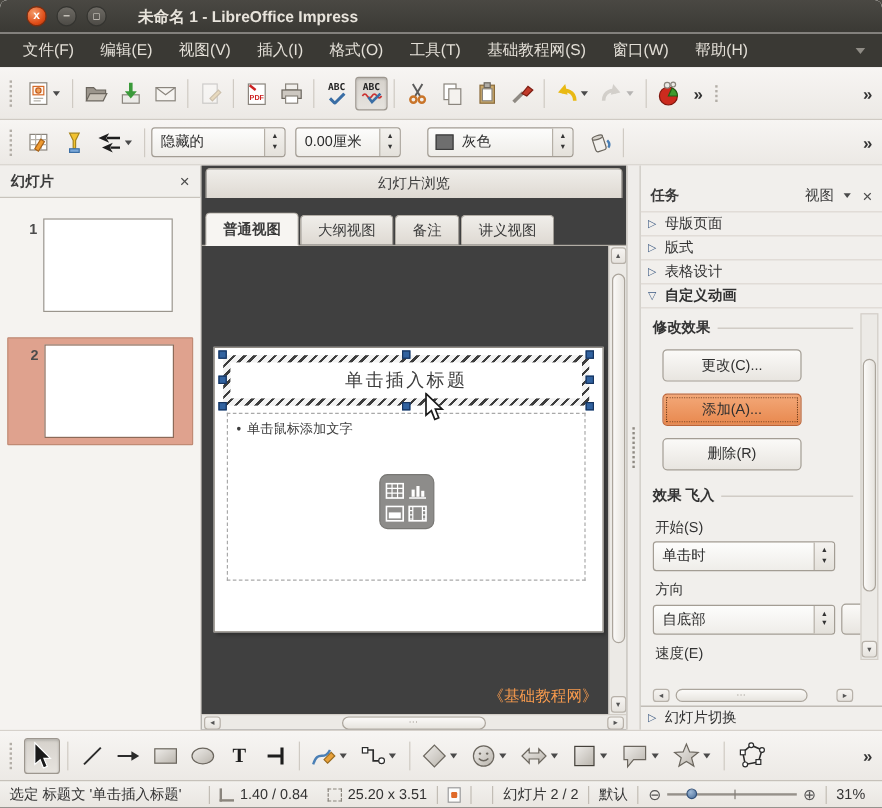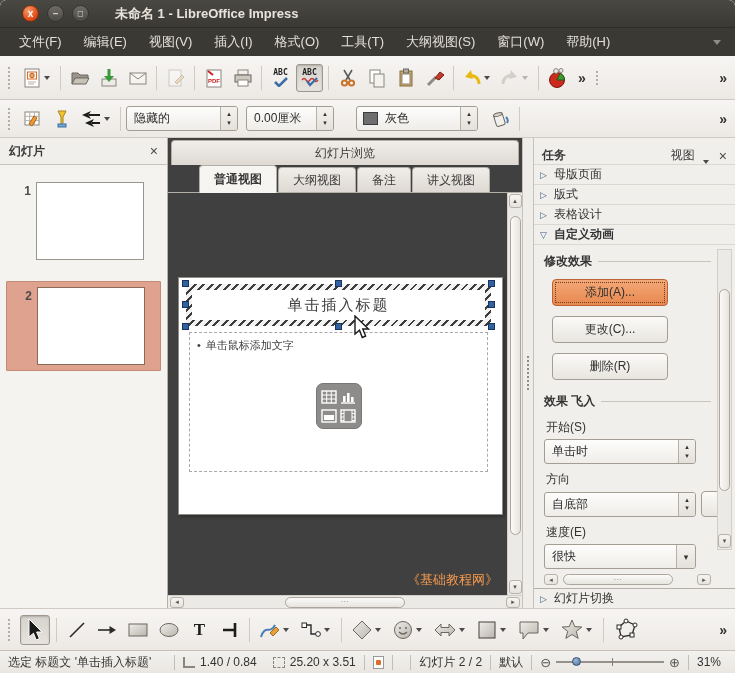--- a/index.html
+++ b/index.html
@@ -50,21 +50,21 @@
   .srow{display:flex;align-items:flex-start;margin-bottom:16px;padding:5px;}
   .srow .num{width:20px;text-align:right;margin-right:5px;font-weight:bold;color:#4c4c4c;padding-top:2px;}
   .sthumb{width:108px;height:78px;background:#fff;border:1px solid #9a958d;}
   .srow.sel{background:#dfa28e;border:1px solid #c08a74;border-radius:1px;}
   .srow.sel .sthumb{border-color:#8c6a58;}
   
   .center{flex:1;display:flex;flex-direction:column;min-width:0;background:#404040;}
   .tabrow1{height:27px;flex:none;padding:2px 3px 0;}
   .tab{background:linear-gradient(#f0eeea,#ded9d2);border:1px solid #b2ada5;border-bottom:none;border-radius:4px 4px 0 0;display:flex;align-items:center;justify-content:center;padding:0 14px;color:#3b3b3b;}
   .tab.wide{width:100%;height:100%;}
-  .tabrow2{height:28px;flex:none;display:flex;padding:0 3px;border-bottom:1px solid #b2ada5;align-items:flex-end;justify-content:center;}
+  .tabrow2{height:40px;flex:none;display:flex;padding:0 3px;border-bottom:1px solid #b2ada5;align-items:flex-end;}
   .tabrow2 .tab{height:25px;margin-right:1px;position:relative;}
   .tabrow2 .tab.active{background:#f7f5f2;font-weight:bold;height:28px;margin-bottom:-1px;border-bottom:1px solid #f7f5f2;z-index:2;}
   .workarea{flex:1;position:relative;overflow:hidden;}
   .page{position:absolute;left:10px;top:84px;width:325px;height:238px;background:#fff;border:1px solid #8f8a83;box-shadow:2px 2px 3px rgba(0,0,0,.28);}
   .title-wrap{position:absolute;left:7px;top:6px;width:305px;height:42px;background:repeating-linear-gradient(135deg,#3c3c3c 0 2px,#f2f2f2 2px 6px);padding:6px;}
   .title-inner{width:100%;height:100%;background:#fff;display:flex;align-items:center;justify-content:center;font-size:15px;color:#3d3d3d;letter-spacing:2px;}
   .hdl{position:absolute;width:7px;height:7px;background:#31629f;border:1px solid #16345f;z-index:3;}
   .body-ph{position:absolute;left:10px;top:54px;width:299px;height:140px;border:1px dashed #a9a9a9;}
   .bullet-line{margin:5px 0 0 7px;font-size:11px;color:#3d3d3d;display:flex;gap:5px;align-items:baseline;}
   .ph-grid{position:absolute;left:50%;top:50px;transform:translateX(-50%);width:46px;height:46px;background:#8d8c8a;border:1px solid #787774;border-radius:7px;display:grid;grid-template-columns:1fr 1fr;grid-template-rows:1fr 1fr;gap:2px;padding:4px;}
@@ -78,21 +78,21 @@
   .vthumb{position:absolute;left:1px;width:11px;border-radius:6px;background:linear-gradient(90deg,#fbfaf8,#e7e4df);border:1px solid #aba59c;}
   .hscroll{height:13px;flex:none;display:flex;align-items:center;background:#eceae6;border-top:1px solid #d3cec7;padding:1px 2px;gap:2px;}
   .hbtn{width:14px;height:11px;display:flex;align-items:center;justify-content:center;font-size:7px;color:#555;background:linear-gradient(#f6f4f1,#e6e3de);border:1px solid #b7b1a9;border-radius:3px;flex:none;}
   .htrack{flex:1;height:11px;position:relative;}
   .hthumb{position:absolute;top:0;height:11px;border-radius:6px;background:linear-gradient(#fbfaf8,#e7e4df);border:1px solid #aba59c;display:flex;align-items:center;justify-content:center;font-size:8px;color:#9a948c;letter-spacing:1px;line-height:0;}
   
   .vsplit{width:12px;flex:none;background:#efedea;border-left:1px solid #c6c1ba;border-right:1px solid #c6c1ba;display:flex;align-items:center;justify-content:center;}
   .vsplit .dots{height:34px;border-left:2px dotted #8f8a83;}
   
   .tasks{width:201px;flex:none;display:flex;flex-direction:column;background:#f1efec;}
-  .tasks-head{height:26px;flex:none;display:flex;align-items:flex-end;padding:0 8px;gap:6px;}
+  .tasks-head{height:26px;flex:none;display:flex;align-items:center;padding:0 8px;gap:6px;margin-top:12px;}
   .tasks-head .t{font-weight:bold;color:#3b3b3b;}
   .tasks-head .view{margin-left:auto;color:#3b3b3b;}
   .section{height:20px;flex:none;display:flex;align-items:center;gap:7px;padding:0 6px;border-top:1px solid #dcd8d1;color:#333;}
   .section .tri{font-size:9px;color:#3c5a82;}
   .section.expanded{font-weight:bold;}
   .section.bottom{border-top:1px solid #b5b0a8;margin-top:auto;}
   .tasks-body{flex:1;position:relative;padding:4px 24px 2px 10px;border-top:1px solid #dcd8d1;display:flex;flex-direction:column;}
   .group{display:flex;align-items:center;gap:6px;font-weight:bold;color:#333;margin:4px 0 2px;}
   .group .line{flex:1;height:1px;background:#c9c4bc;}
   .abtn{width:116px;height:27px;margin:7px 0 3px 8px;border:1px solid #a39d94;border-radius:4px;background:linear-gradient(#fbfaf8,#e8e5e0);display:flex;align-items:center;justify-content:center;color:#2f2f2f;}
@@ -149,21 +149,21 @@
     <div class="title">未命名 1 - LibreOffice Impress</div>
   </div>
 
   <div class="menubar">
     <span class="menu-item">文件(F)</span>
     <span class="menu-item">编辑(E)</span>
     <span class="menu-item">视图(V)</span>
     <span class="menu-item">插入(I)</span>
     <span class="menu-item">格式(O)</span>
     <span class="menu-item">工具(T)</span>
-    <span class="menu-item">大纲视图(S)</span>
+    <span class="menu-item">基础教程网(S)</span>
     <span class="menu-item">窗口(W)</span>
     <span class="menu-item">帮助(H)</span>
     <div class="menubar-chev"></div>
   </div>
 
   <div class="toolbar one">
     <div class="grip"></div>
     <div class="tbtn">
       <svg width="20" height="20">
           <rect x="3" y="1" width="14" height="18" fill="#fff" stroke="#8a857d"></rect>
@@ -498,25 +498,25 @@
       </div>
       <div class="section expanded">
         <span class="tri">▽</span>
         <span>自定义动画</span>
       </div>
       <div class="tasks-body">
         <div class="group">
           <span>修改效果</span>
           <div class="line"></div>
         </div>
+        <div class="abtn">
+            <span>更改(C)...</span>
+          </div>
         <div class="abtn primary">
             <span>添加(A)...</span>
-          </div>
-        <div class="abtn">
-            <span>更改(C)...</span>
           </div>
         <div class="abtn">
             <span>删除(R)</span>
           </div>
         <div class="group" style="margin-top:10px">
           <span>效果 飞入</span>
           <div class="line"></div>
         </div>
         <div class="flabel">开始(S)</div>
         <div class="frow">
@@ -533,28 +533,20 @@
           <div class="combo">
             <span class="val">自底部</span>
             <div class="spin">
               <span>▴</span>
               <span>▾</span>
             </div>
           </div>
           <div class="minibtn" style="margin-right:-20px"></div>
         </div>
         <div class="flabel">速度(E)</div>
-        <div class="frow">
-          <div class="combo">
-            <span class="val">很快</span>
-            <div class="drop">
-                <span>▾</span>
-              </div>
-          </div>
-        </div>
         <div class="tasks-hscroll">
           <div class="hbtn">
               <span>◂</span>
             </div>
           <div class="htrack" style="width:118px">
             <div class="hthumb" style="left:2%;width:82%">
                 <span>⋯</span>
               </div>
           </div>
           <div class="hbtn">

